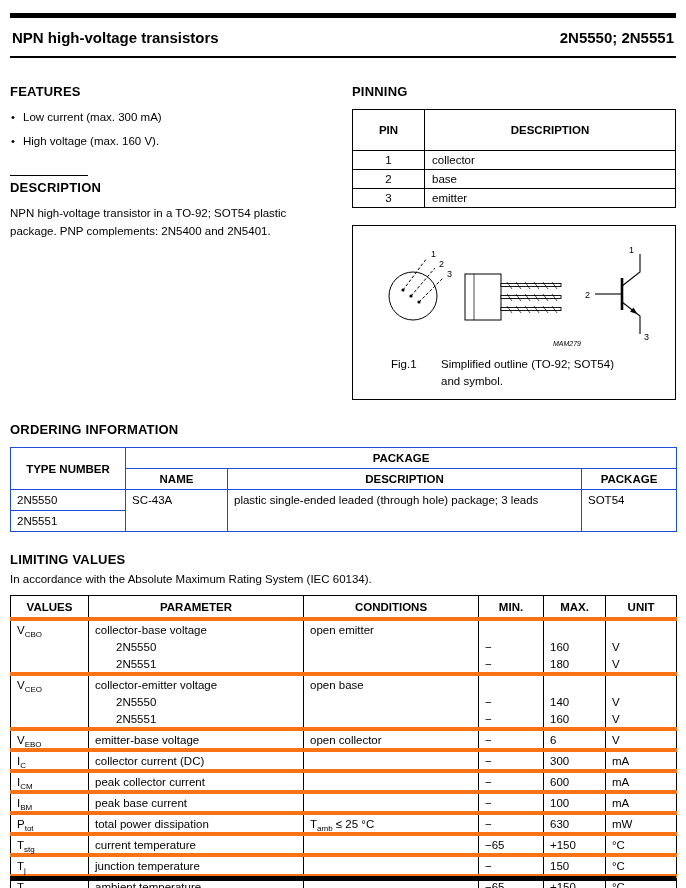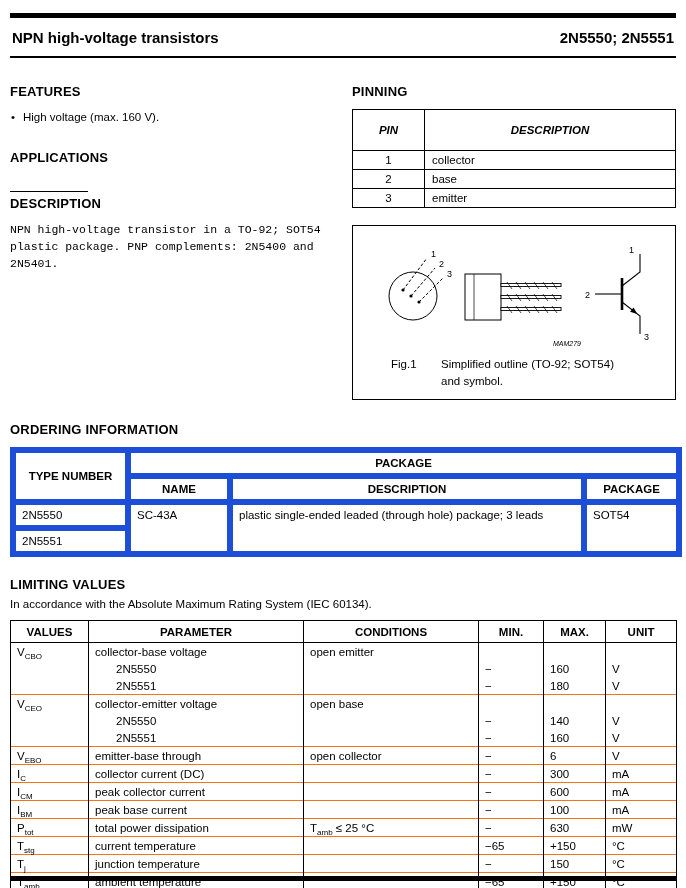--- a/index.html
+++ b/index.html
@@ -21,49 +21,49 @@
 
   .section-heading { font-size:13px; font-weight:bold; margin:0 0 10px 0; letter-spacing:.2px; }
 
   ul.bullet-list { list-style:none; }
   ul.bullet-list li { position:relative; padding-left:13px; margin-bottom:7px; line-height:1.45; }
   ul.bullet-list li::before { content:"\2022"; position:absolute; left:1px; }
 
   .applications-block { margin-top:24px; }
   .description-block { margin-top:26px; }
   .desc-overline { width:78px; height:1px; background:#000; margin-bottom:4px; }
-  .description-text { line-height:1.5;font-family:Liberation Mono, monospace; }
+  .description-text { line-height:1.5; }
 
   table { border-collapse:collapse; }
   th { font-weight:bold; text-align:center; }
 
   .pinning-table { width:100%; margin-top:2px; }
   .pinning-table th, .pinning-table td { border:1px solid #000; padding:3px 7px; font-size:11.5px; }
-  .pinning-table th { padding:14px 6px;font-style:italic; }
+  .pinning-table th { padding:14px 6px; }
   .pinning-table .pin-cell { text-align:center; }
 
   .figure-box { border:1px solid #000; margin-top:17px; padding:8px 4px 10px 4px; }
   .figure-svg { display:block; width:316px; height:116px; margin:0 auto; }
   svg text { font-family:"Liberation Sans", sans-serif; font-size:9px; fill:#000; }
   svg text.code { font-size:7px; font-style:italic; }
   .figure-caption { display:flex; margin-top:6px; padding-left:34px; line-height:1.45; }
   .figure-caption .cap-label { width:50px; flex:none; }
 
   .ordering-section { margin-top:22px; }
   .ordering-table { width:666px; table-layout:fixed; margin-top:9px; }
-  .ordering-table th, .ordering-table td { border:6px solid #1d4ed8; padding:4px 6px; font-size:11.5px; }
+  .ordering-table th, .ordering-table td { border:1px solid #1d4ed8; padding:4px 6px; font-size:11.5px; }
   .ordering-table td { vertical-align:top; }
   .ordering-table .name-cell { text-align:left; }
 
   .limiting-section { margin-top:20px; }
   .limiting-note { margin:2px 0 8px 0; line-height:1.4; }
   .limiting-table { width:666px; table-layout:fixed; border:1px solid #000; }
   .limiting-table th { border:1px solid #000; padding:4.5px 4px; font-size:11.5px; }
   .limiting-table td { border-left:1px solid #000; border-right:1px solid #000; padding:2.5px 6px; font-size:11.5px; }
-  .limiting-table tr.block-start td { border-top:1px solid #f97316; }
+  .limiting-table tr.block-start td { border-top:4px solid #f97316; }
   .limiting-table td.indent { padding-left:27px; }
   sub { font-size:8px; line-height:0; }
 
   .rule-bottom { position:absolute; left:10px; right:10px; bottom:7px; height:5px; background:#000; }
 </style>
 </head>
 <body>
 
 <div class="page">
 
@@ -73,26 +73,26 @@
     <div class="doc-parts">2N5550; 2N5551</div>
   </div>
   <div class="rule-sub"></div>
 
   <div class="columns">
 
     <div class="col-left">
       <div>
         <h2 class="section-heading">FEATURES</h2>
         <ul class="bullet-list">
+          <li>Low current (max. 300 mA)</li>
           <li>High voltage (max. 160 V).</li>
         </ul>
       </div>
 
       <div class="applications-block">
-        <h2 class="section-heading">APPLICATIONS</h2>
       </div>
 
       <div class="description-block">
         <div class="desc-overline"></div>
         <h2 class="section-heading">DESCRIPTION</h2>
         <p class="description-text">NPN high-voltage transistor in a TO-92; SOT54 plastic package. PNP complements: 2N5400 and 2N5401.</p>
       </div>
     </div>
 
     <div class="col-right">
@@ -269,21 +269,21 @@
         <td></td>
         <td class="indent">2N5551</td>
         <td></td>
         <td>−</td>
         <td>160</td>
         <td>V</td>
       </tr>
 
       <tr class="block-start">
         <td><span>V</span><sub>EBO</sub></td>
-        <td>emitter-base through</td>
+        <td>emitter-base voltage</td>
         <td><span>open collector</span></td>
         <td>−</td>
         <td>6</td>
         <td>V</td>
       </tr>
       <tr class="block-start">
         <td><span>I</span><sub>C</sub></td>
         <td>collector current (DC)</td>
         <td></td>
         <td>−</td>

